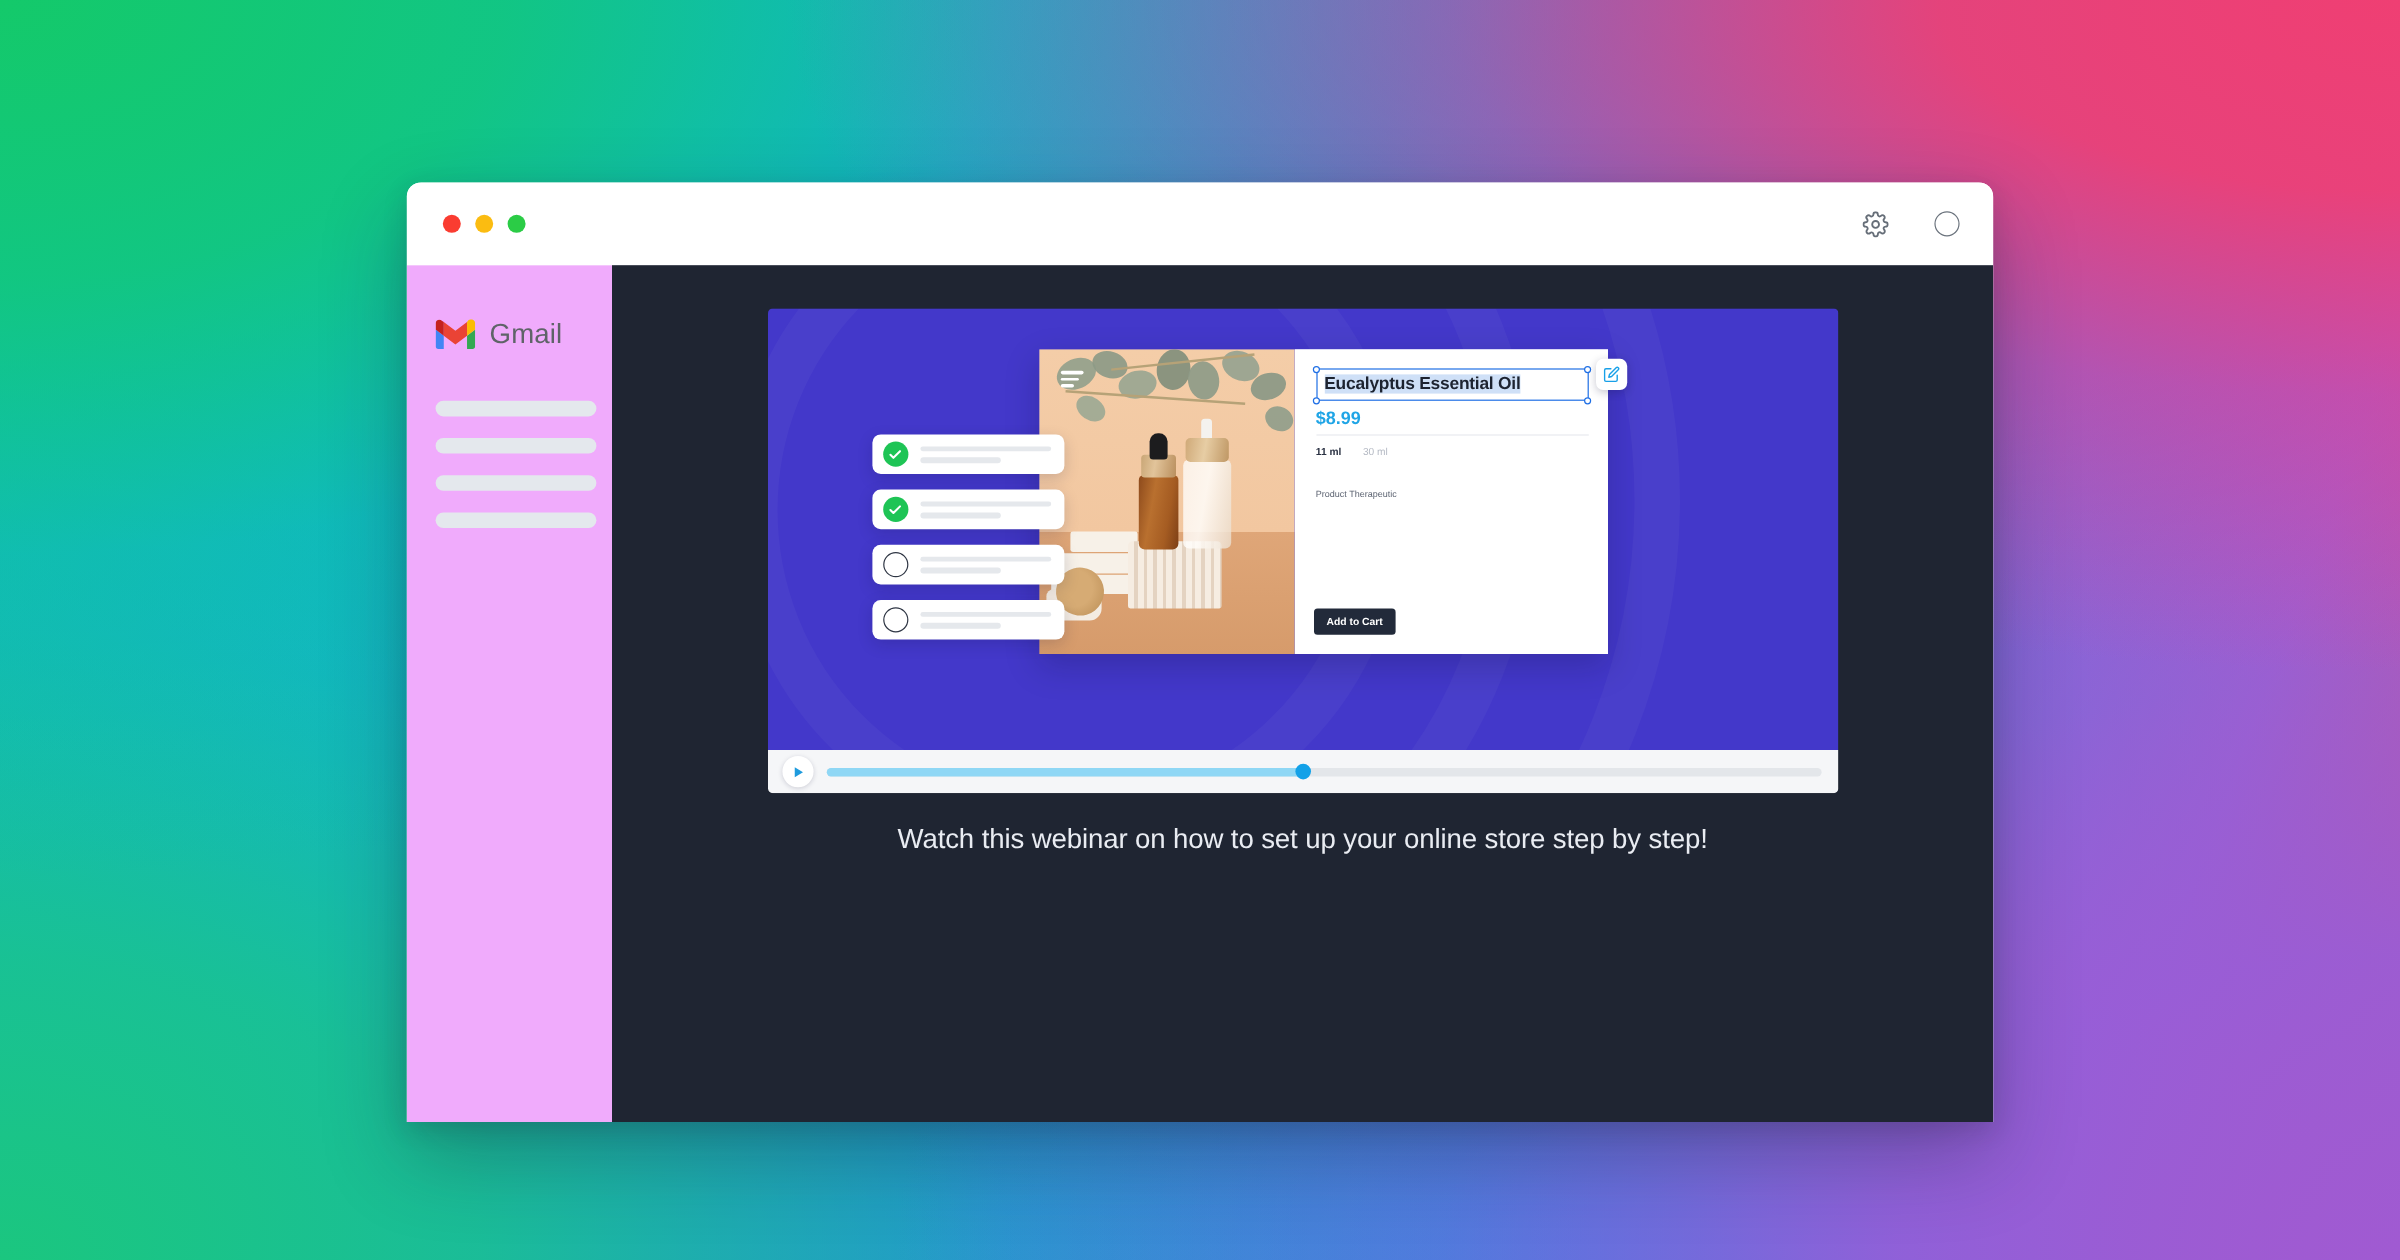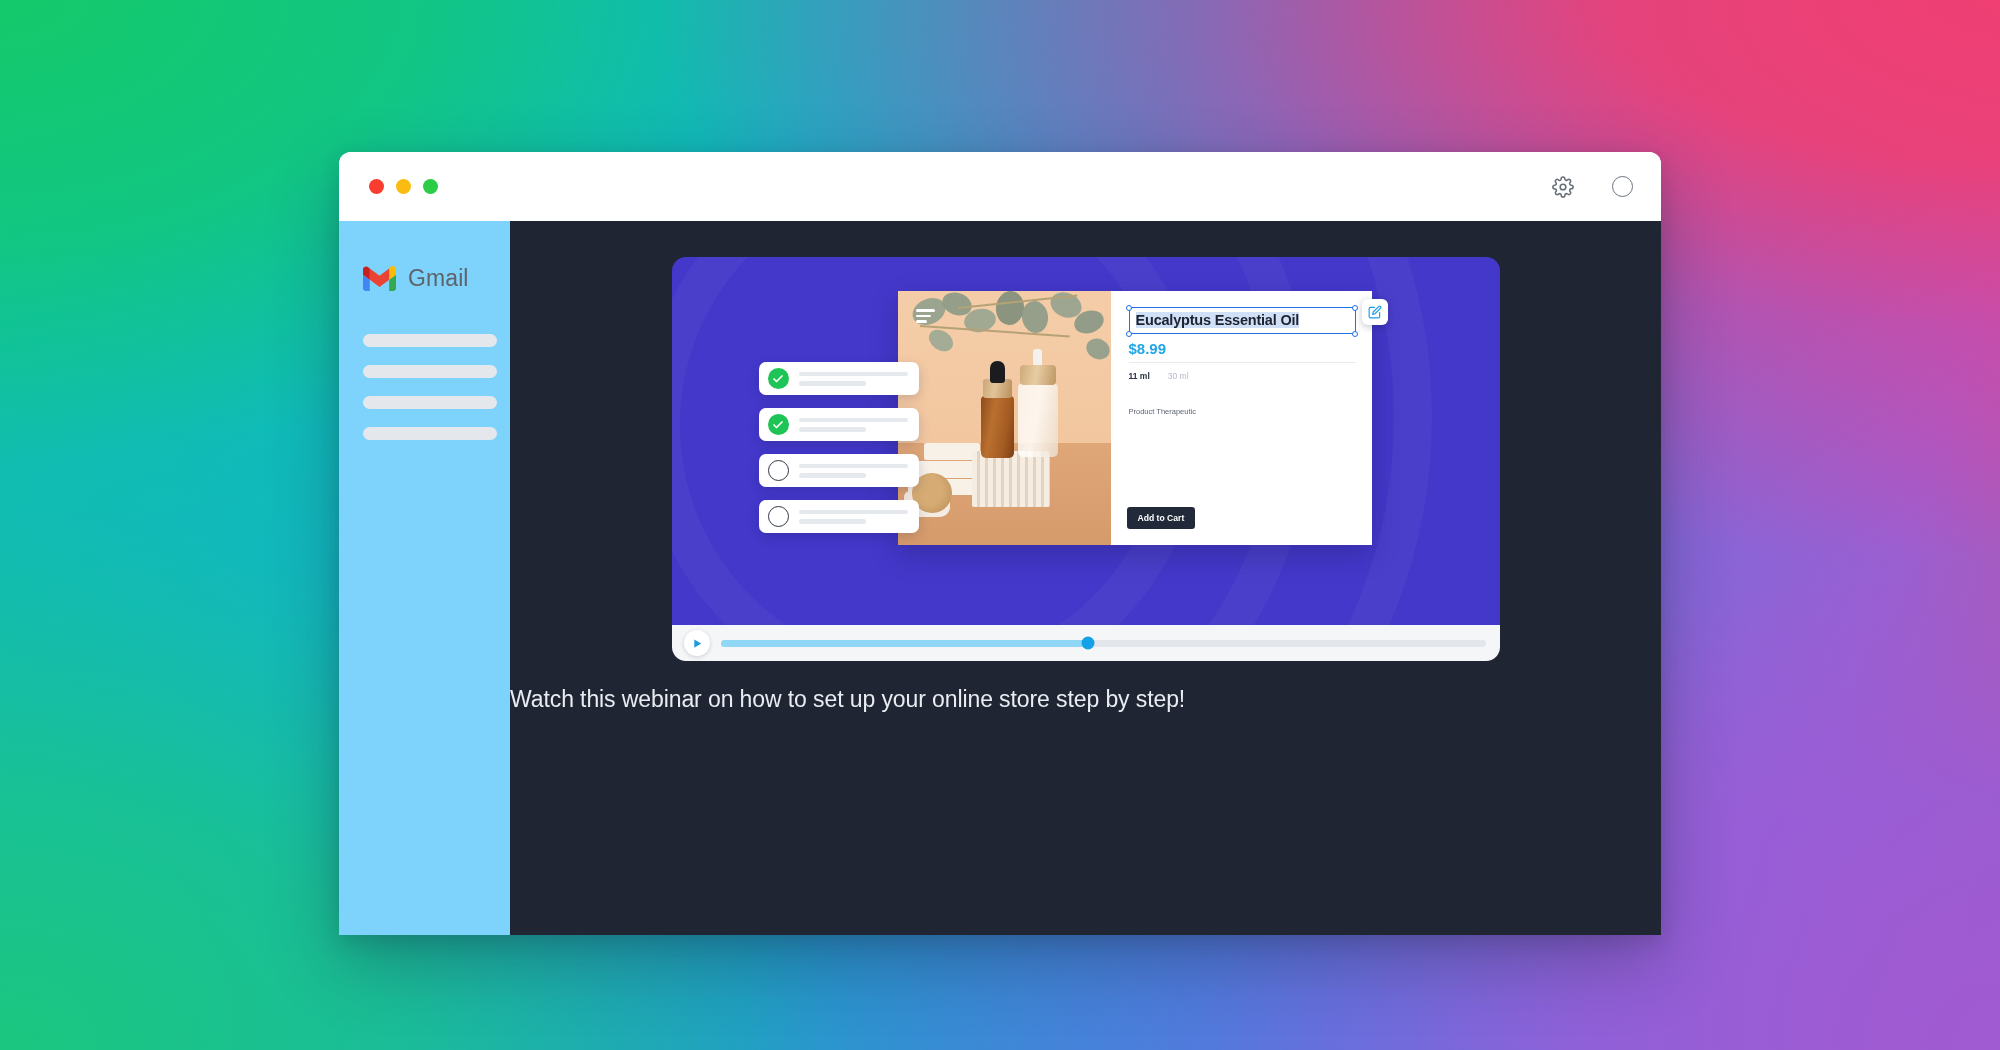--- a/index.html
+++ b/index.html
@@ -73,21 +73,21 @@
   .app-body {
     display: flex;
     height: 714px;
     background: #f7f8fa;
   }
 
   
   .sidebar {
     width: 171px;
     flex: 0 0 171px;
-    background: #7dd3fc;
+    background: #f0abfc;
     padding: 44px 0 0 0;
   }
   .brand {
     display: flex;
     align-items: center;
     gap: 12px;
     padding: 0 0 0 24px;
     margin-bottom: 42px;
   }
   .gmail-logo { width: 33px; height: 25px; display: block; }
@@ -112,23 +112,23 @@
     color: #ffffff;
     font-size: 52px;
     font-weight: 700;
     letter-spacing: -0.8px;
     font-family: "Liberation Sans", sans-serif;
     margin-bottom: 37px;
   }
 
   
   .video-block {
-    width: 828px;
+    width: 892px;
     margin: 0 auto;
-    border-radius: 14px;
+    border-radius: 4px;
     overflow: hidden;
     position: relative;
   }
   .video-stage {
     position: relative;
     height: 368px;
     background: #4338ca;
     overflow: hidden;
   }
   .stage-rings { position: absolute; inset: 0; overflow: hidden; }
@@ -350,21 +350,21 @@
     width: 48%;
     background: #8fd7f5; border-radius: 4px;
   }
   .track-thumb {
     position: absolute; top: 50%; left: 48%;
     width: 13px; height: 13px; border-radius: 50%;
     background: #13a1e8; transform: translate(-50%, -50%);
   }
 
   .caption {
-    text-align: left;
+    text-align: center;
     color: #e9ecf2;
     font-size: 23px;
     margin-top: 25px;
     font-family: "Liberation Sans", sans-serif;
     letter-spacing: -0.1px;
   }
 </style>
 </head>
 <body>
 

